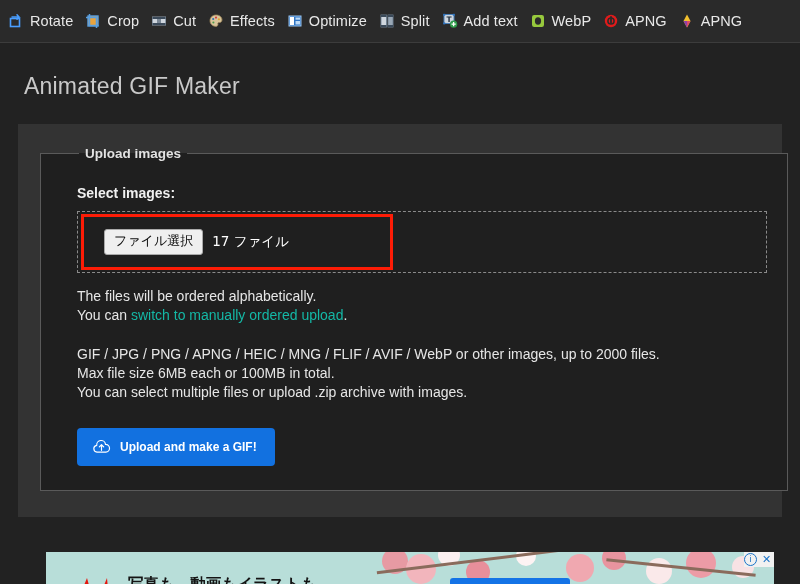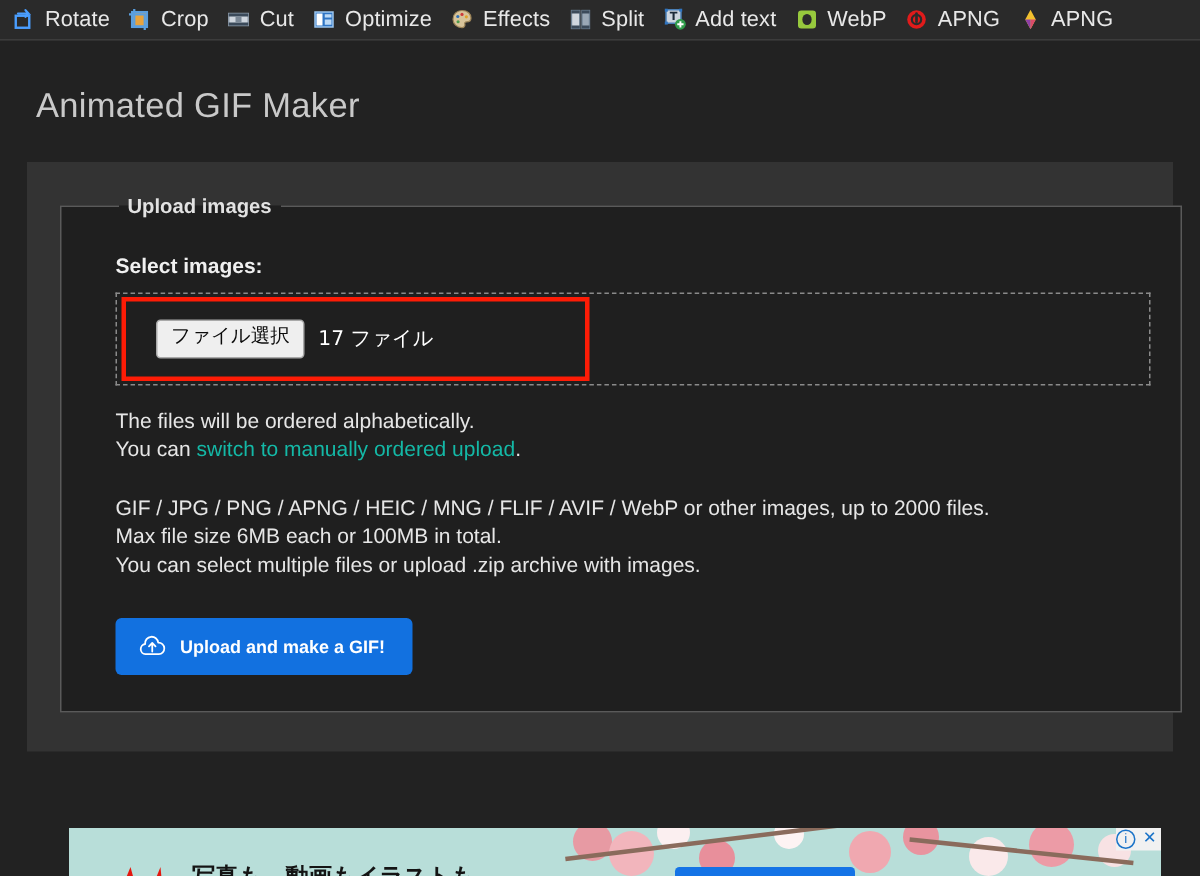--- a/index.html
+++ b/index.html
@@ -6,21 +6,21 @@
   html, body {
     margin: 0; padding: 0;
     width: 800px; height: 584px;
     overflow: hidden;
     background: #222222;
     font-family: "Liberation Sans", sans-serif;
   }
 
   
   #toolbar {
-    height: 27px;
+    height: 43px;
     background: #2a2a2a;
     border-bottom: 1px solid #3c3c3c;
     display: flex;
     align-items: center;
     padding-left: 6px;
     gap: 0px;
     overflow: hidden;
   }
   .tool-item {
     display: flex;
@@ -256,40 +256,40 @@
         <rect x="1.5" y="10" width="13" height="2" fill="#3b4a5a"></rect>
         <rect x="6" y="6" width="4" height="4" fill="#7b8896"></rect>
       </svg>
     </span>
     <span class="tool-label">Cut</span>
   </div>
 
   <div class="tool-item">
     <span class="tool-icon">
       <svg width="16" height="16" viewBox="0 0 16 16">
-        <rect x="2" y="3" width="12" height="10" fill="#2e74c4" stroke="#9cc6ef" stroke-width="1"></rect>
-        <rect x="3" y="4" width="4" height="8" fill="#ffffff"></rect>
-        <rect x="8.5" y="4.5" width="4.5" height="2.2" fill="#bcd9f5"></rect>
-        <rect x="8.5" y="8" width="4.5" height="3.5" fill="#bcd9f5"></rect>
-      </svg>
-    </span>
-    <span class="tool-label">Optimize</span>
-  </div>
-
-  <div class="tool-item">
-    <span class="tool-icon">
-      <svg width="16" height="16" viewBox="0 0 16 16">
         <path d="M8 2 C11.8 2 14 4.3 14 7 C14 9.2 12.2 9.6 11 9.6 C10 9.6 9.6 10.2 9.9 11 C10.2 11.9 9.6 13.4 8 13.4 C4.6 13.4 2 10.9 2 7.8 C2 4.4 4.6 2 8 2 Z" fill="#d8c49a" stroke="#9c8458" stroke-width="0.8"></path>
         <circle cx="5.2" cy="6" r="1.05" fill="#2f6fb5"></circle>
         <circle cx="8" cy="4.6" r="1.05" fill="#cf3b3b"></circle>
         <circle cx="10.9" cy="6.2" r="1.05" fill="#e0a32c"></circle>
         <circle cx="5.4" cy="9.5" r="1.05" fill="#4c9c4c"></circle>
       </svg>
     </span>
     <span class="tool-label">Effects</span>
+  </div>
+
+  <div class="tool-item">
+    <span class="tool-icon">
+      <svg width="16" height="16" viewBox="0 0 16 16">
+        <rect x="2" y="3" width="12" height="10" fill="#2e74c4" stroke="#9cc6ef" stroke-width="1"></rect>
+        <rect x="3" y="4" width="4" height="8" fill="#ffffff"></rect>
+        <rect x="8.5" y="4.5" width="4.5" height="2.2" fill="#bcd9f5"></rect>
+        <rect x="8.5" y="8" width="4.5" height="3.5" fill="#bcd9f5"></rect>
+      </svg>
+    </span>
+    <span class="tool-label">Optimize</span>
   </div>
 
   <div class="tool-item">
     <span class="tool-icon">
       <svg width="16" height="16" viewBox="0 0 16 16">
         <rect x="2" y="2" width="5.5" height="12" fill="#cfd6de" stroke="#6f8294" stroke-width="0.9"></rect>
         <rect x="2" y="2" width="5.5" height="2" fill="#3b4a5a"></rect>
         <rect x="2" y="12" width="5.5" height="2" fill="#3b4a5a"></rect>
         <rect x="9" y="2" width="5" height="12" fill="#9aa8b6" stroke="#6f8294" stroke-width="0.9"></rect>
         <rect x="9" y="2" width="5" height="2" fill="#3b4a5a"></rect>

